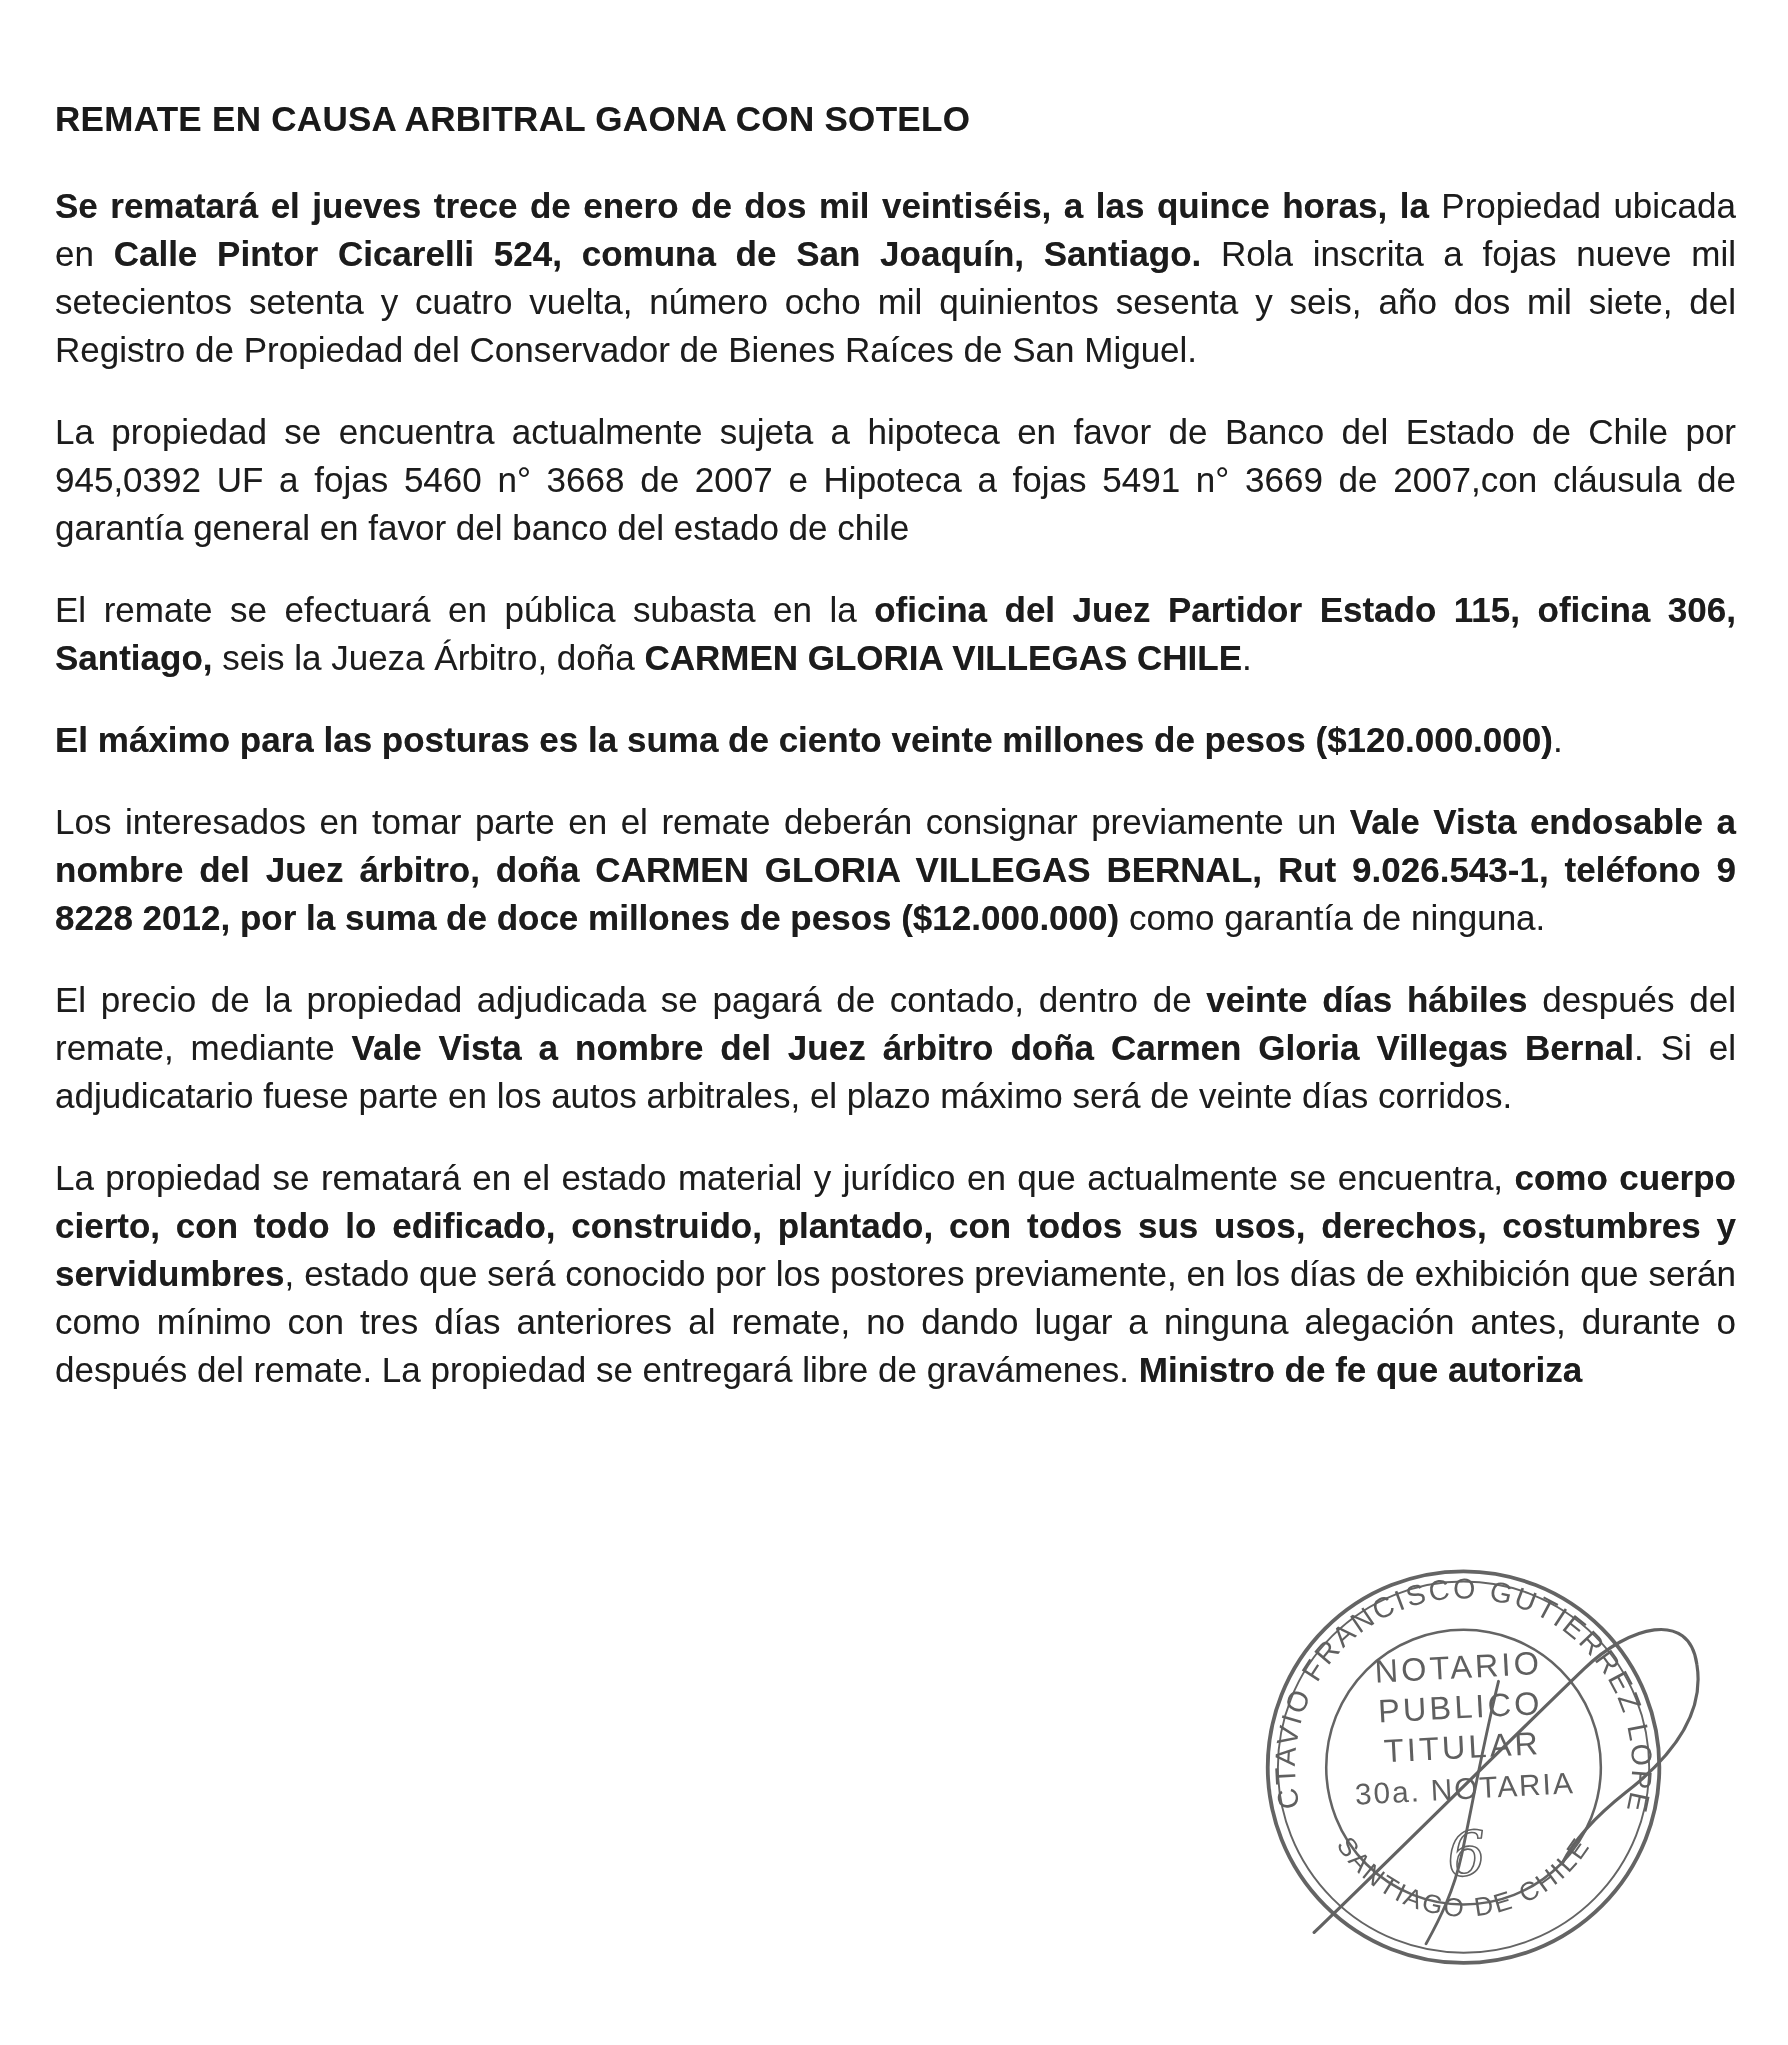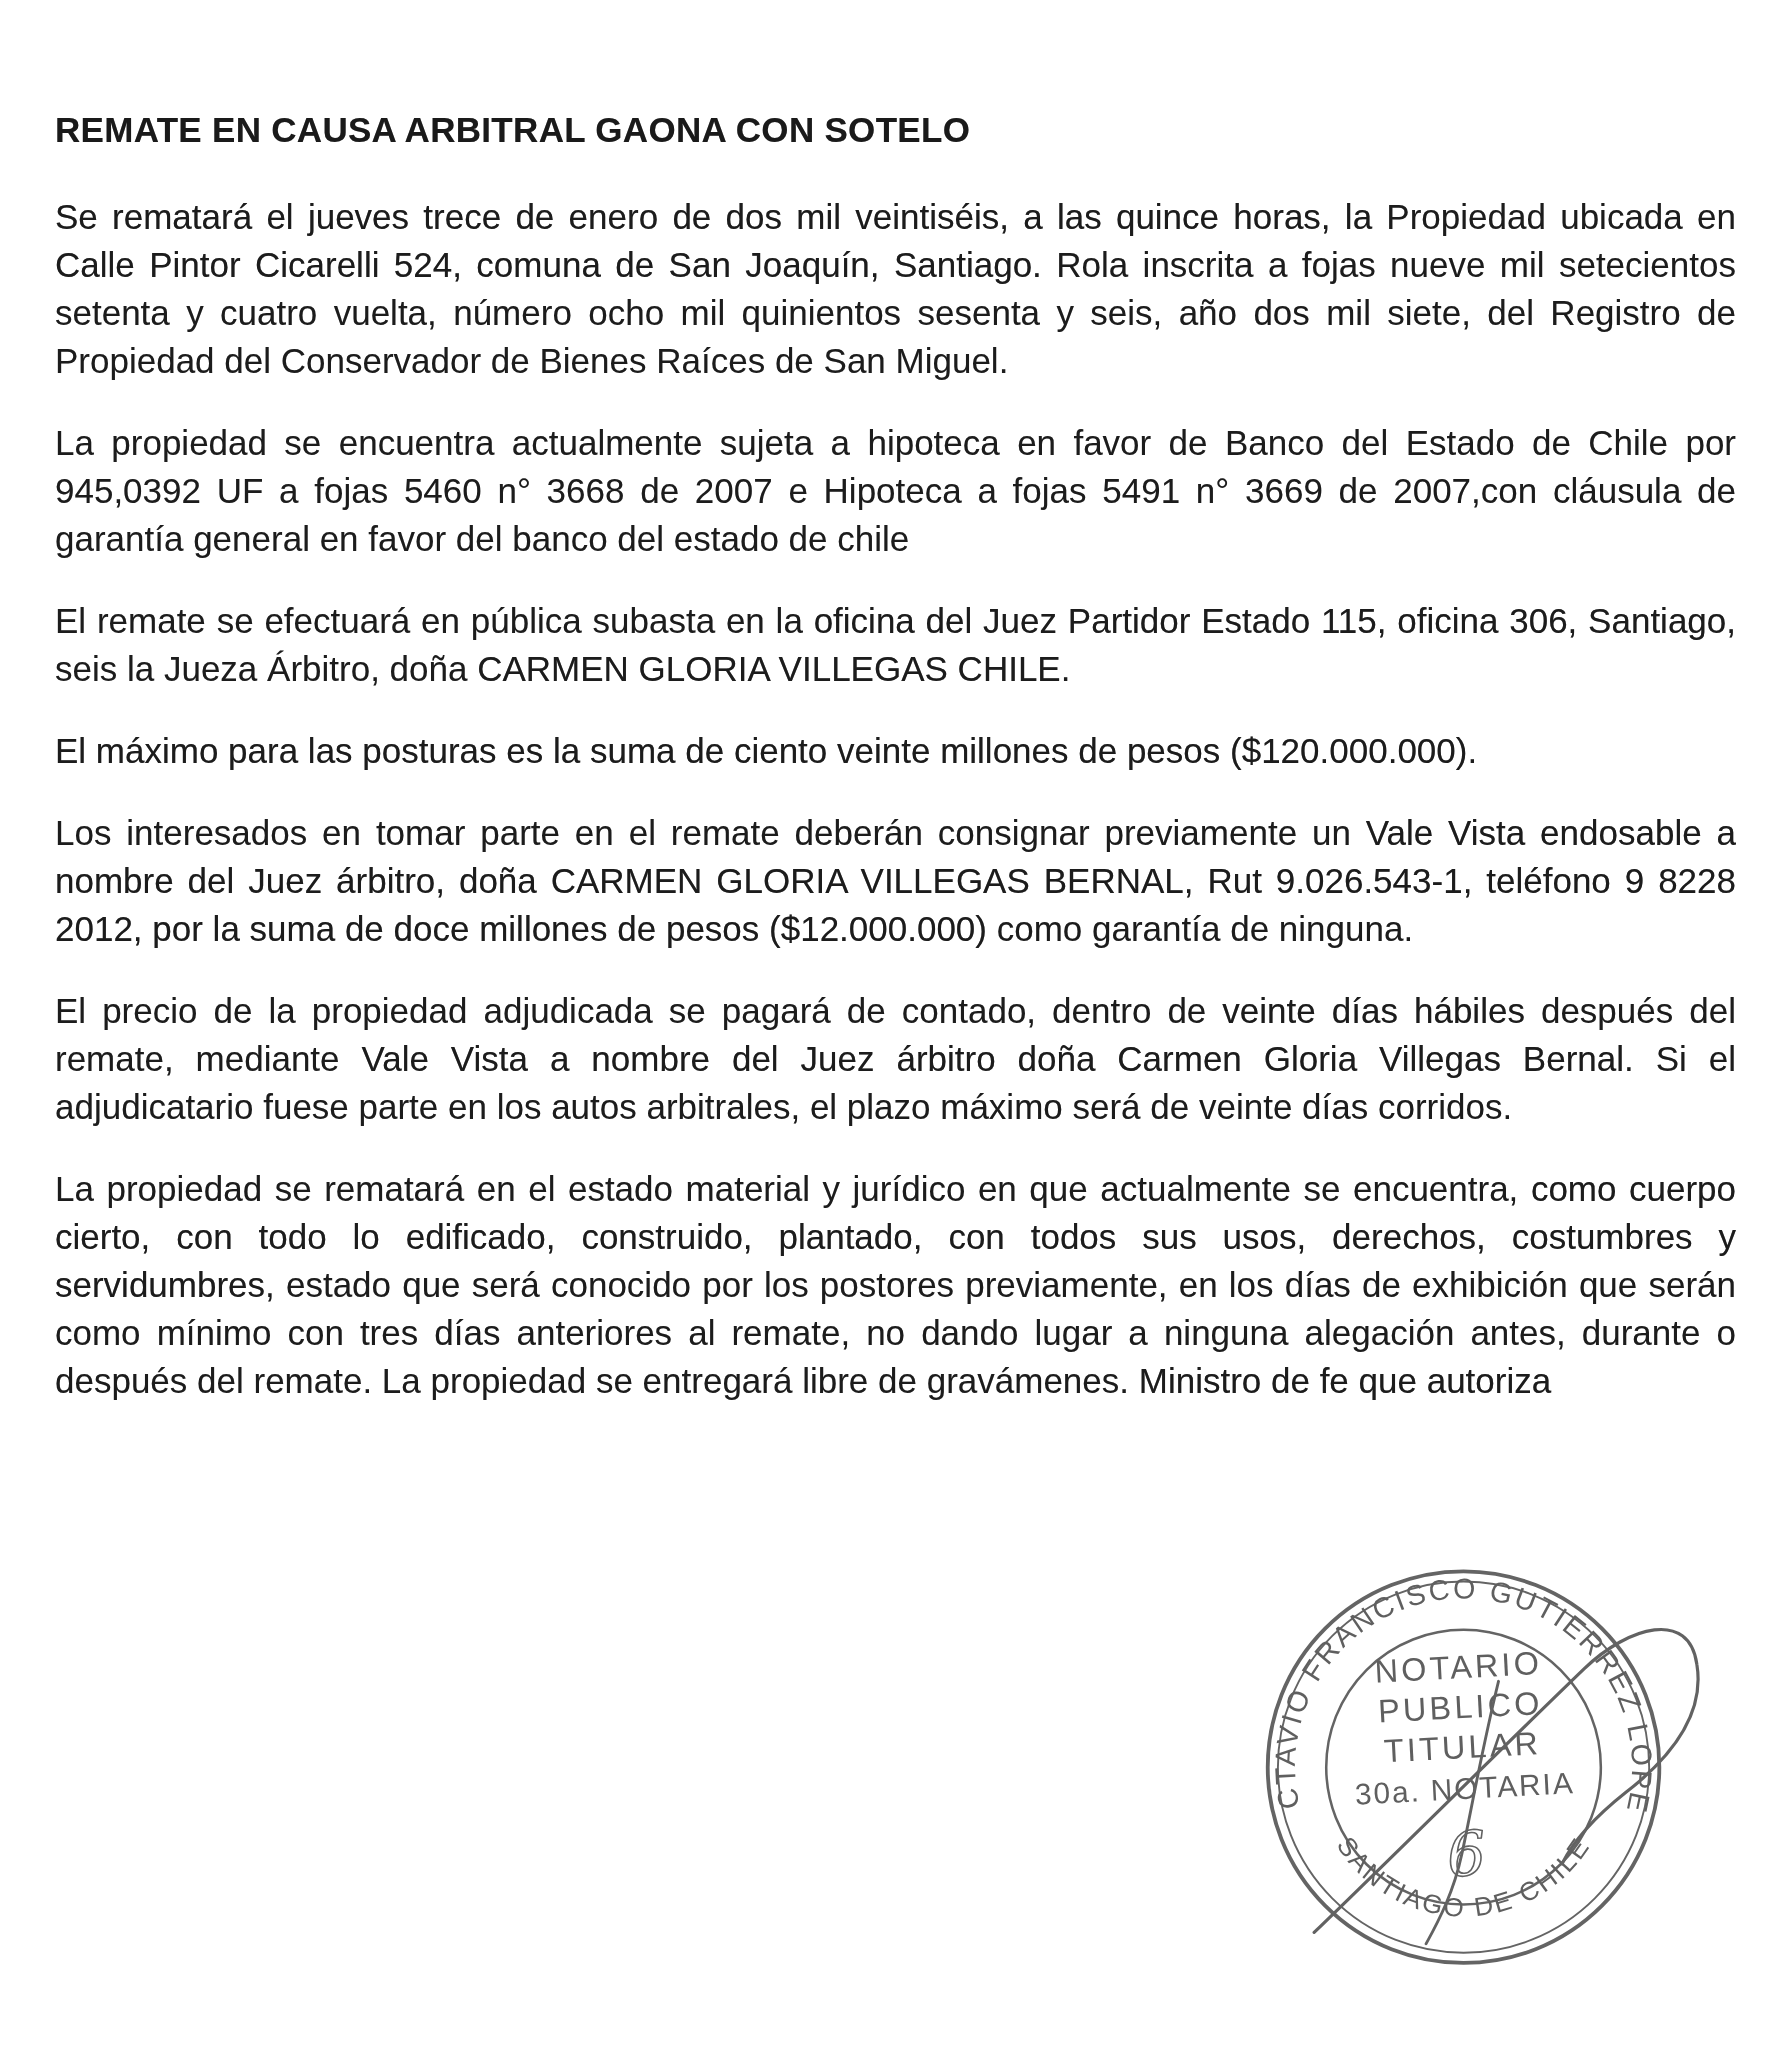--- a/index.html
+++ b/index.html
@@ -15,35 +15,35 @@
     color: #181818;
     overflow: hidden;
   }
   .page {
     padding: 94px 52px 0 55px;
   }
   .doc-title {
     font-size: 35px;
     font-weight: 700;
     letter-spacing: 0.3px;
-    margin: 16px 0 43px 0;
+    margin: 5px 0 43px 0;
     color: #1a1a1a;
     text-shadow: 0 0 0.6px rgba(0,0,0,0.35);
   }
   .doc-body {}
   p.para {
     font-size: 35px;
     line-height: 48px;
     text-align: justify;
     margin: 0 0 34px 0;
     color: #1c1c1c;
     text-shadow: 0 0 0.6px rgba(0,0,0,0.25);
   }
   p.para .run.bold {
-    font-weight: 400;
+    font-weight: 700;
     text-shadow: 0 0 0.6px rgba(0,0,0,0.45);
     margin-top: 48px;
   }
   
   .stamp {
     position: absolute;
     left: 1244px;
     top: 1551px;
     width: 509px;
     height: 445px;

